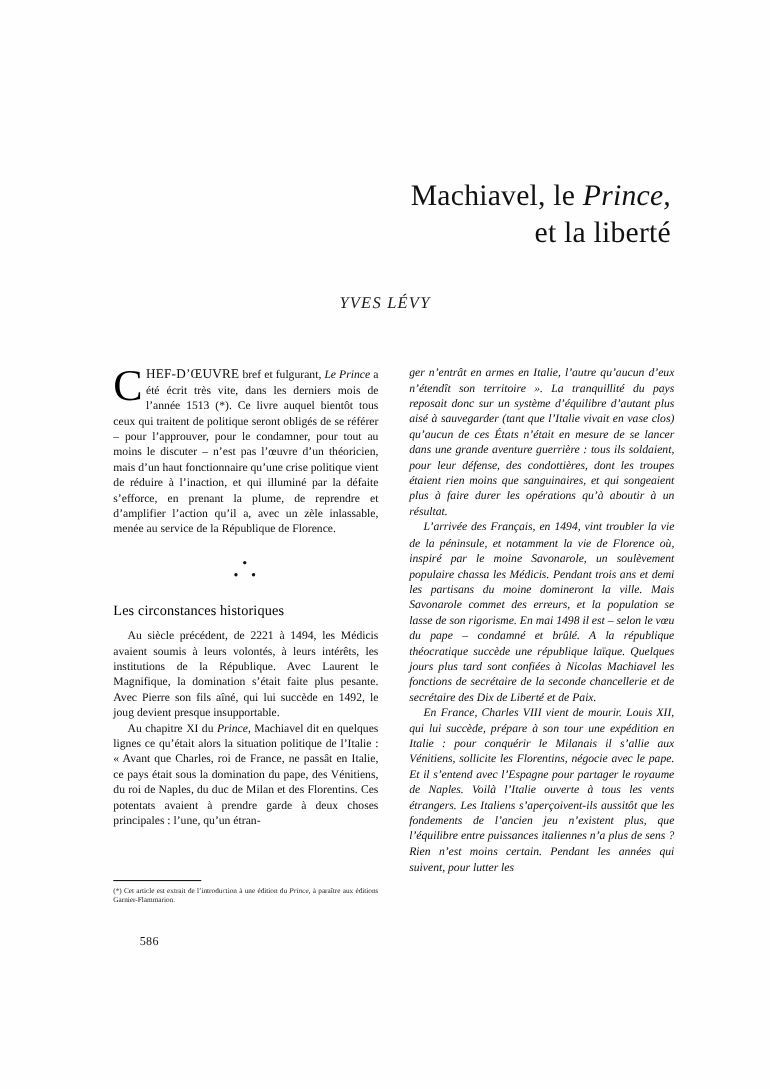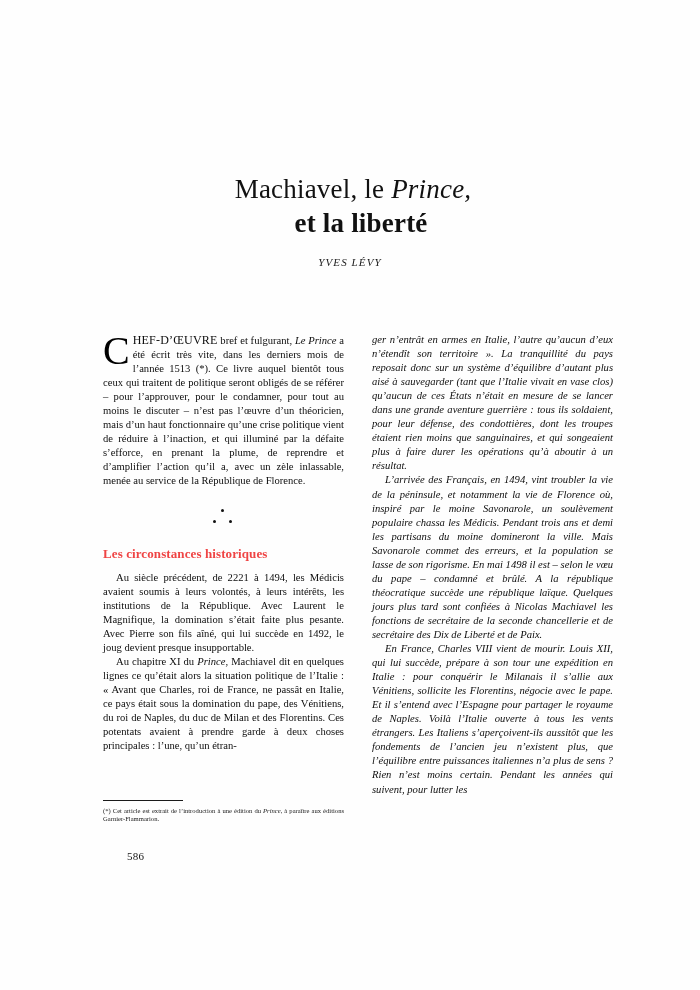--- a/index.html
+++ b/index.html
@@ -14,43 +14,43 @@
     background: #fefefe;
     overflow: hidden;
     font-family: "Liberation Serif", "DejaVu Serif", serif;
     color: #000000;
   }
 
   
   .title-block {
     position: absolute;
     left: 90px;
-    top: 172px;
+    top: 160px;
     width: 520px;
-    text-align: center;
+    text-align: right;
   }
   .title-line {
     font-size: 27px;
     line-height: 34px;
     letter-spacing: 0.2px;
     color: #111;
     font-weight: 400;
   }
   .title-line-1 { padding-left: 6px; }
-  .title-line-2 { padding-left: 22px; font-weight: bold; }
+  .title-line-2 { padding-left: 22px; }
   .title-italic { font-style: italic; }
 
   .author {
     position: absolute;
     left: 90px;
-    top: 256px;
+    top: 268px;
     width: 520px;
     text-align: center;
     font-style: italic;
-    font-size: 11px;
+    font-size: 15px;
     letter-spacing: 1.1px;
     color: #1a1a1a;
   }
 
   
   .columns {
     position: absolute;
     left: 103px;
     top: 333px;
     width: 494px;
@@ -113,24 +113,24 @@
     height: 3px;
     background: #111;
     border-radius: 50%;
   }
   .orn-top   { left: 118px; top: 9px; }
   .orn-left  { left: 110px; top: 20px; }
   .orn-right { left: 126px; top: 20px; }
 
   .section-heading {
     font-size: 13px;
-    font-weight: bold;
+    font-weight: normal;
     margin: 4px 0 9px 0;
     letter-spacing: 0.1px;
-    color: #ef4444;
+    color: #000000;
   }
 
   
   .footnote-wrap {
     position: absolute;
     left: 103px;
     top: 800px;
     width: 241px;
   }
   .footnote-rule {

